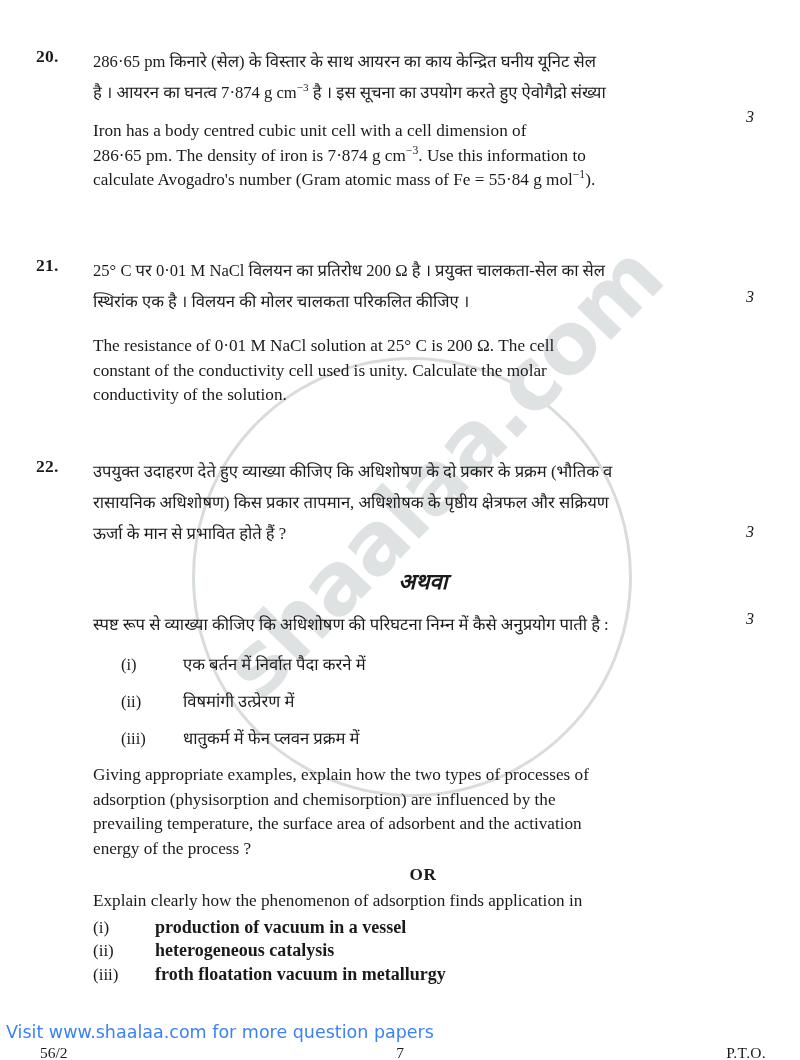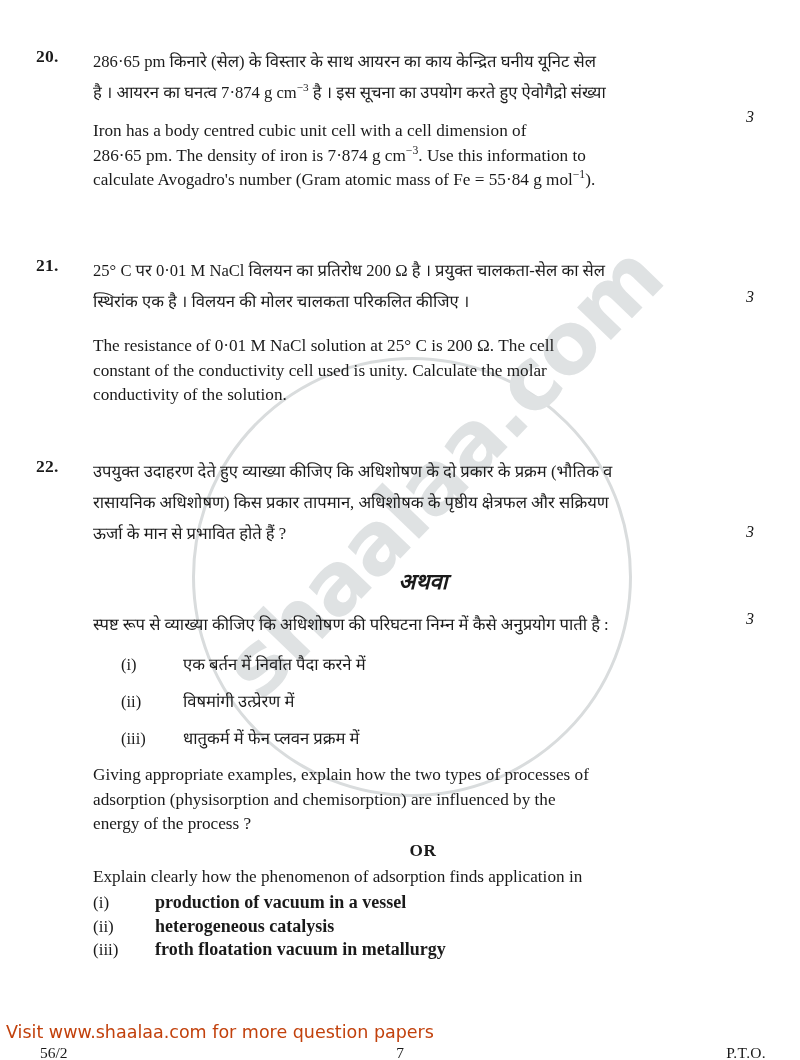--- a/index.html
+++ b/index.html
@@ -175,21 +175,21 @@
     right: 34px; top: 0;
     font-size: 15.5px;
     letter-spacing: 0.3px;
   }
   #footer-overlay {
     position: absolute;
     left: 6px;
     top: 1022px;
     font-family: "DejaVu Sans", sans-serif;
     font-size: 17.5px;
-    color: #c2410c;
+    color: #3b82f6;
     z-index: 4;
     white-space: nowrap;
   }
 </style>
 </head>
 <body>
 
 <div id="page">
 
   <div id="watermark-layer">
@@ -256,20 +256,21 @@
           </div>
           <div class="sub-item hi-sub">
             <span class="sub-rn hi-rn">(iii)</span>
             <span class="sub-txt-hi">धातुकर्म में फेन प्लवन प्रक्रम में</span>
           </div>
         </div>
 
         <div class="en" style="margin-top:4px;">
           <div>Giving appropriate examples, explain how the two types of processes of</div>
           <div>adsorption (physisorption and chemisorption) are influenced by the</div>
+          <div>prevailing temperature, the surface area of adsorbent and the activation</div>
           <div class="nojust">energy of the process ?</div>
         </div>
 
         <div class="centered or-en" style="margin-top:4px;">OR</div>
 
         <div class="en nojust" style="margin-top:4px;">Explain clearly how the phenomenon of adsorption finds application in</div>
 
         <div class="sub-list" style="margin-top:3px;">
           <div class="sub-item en-sub">
             <span class="sub-rn">(i)</span>

